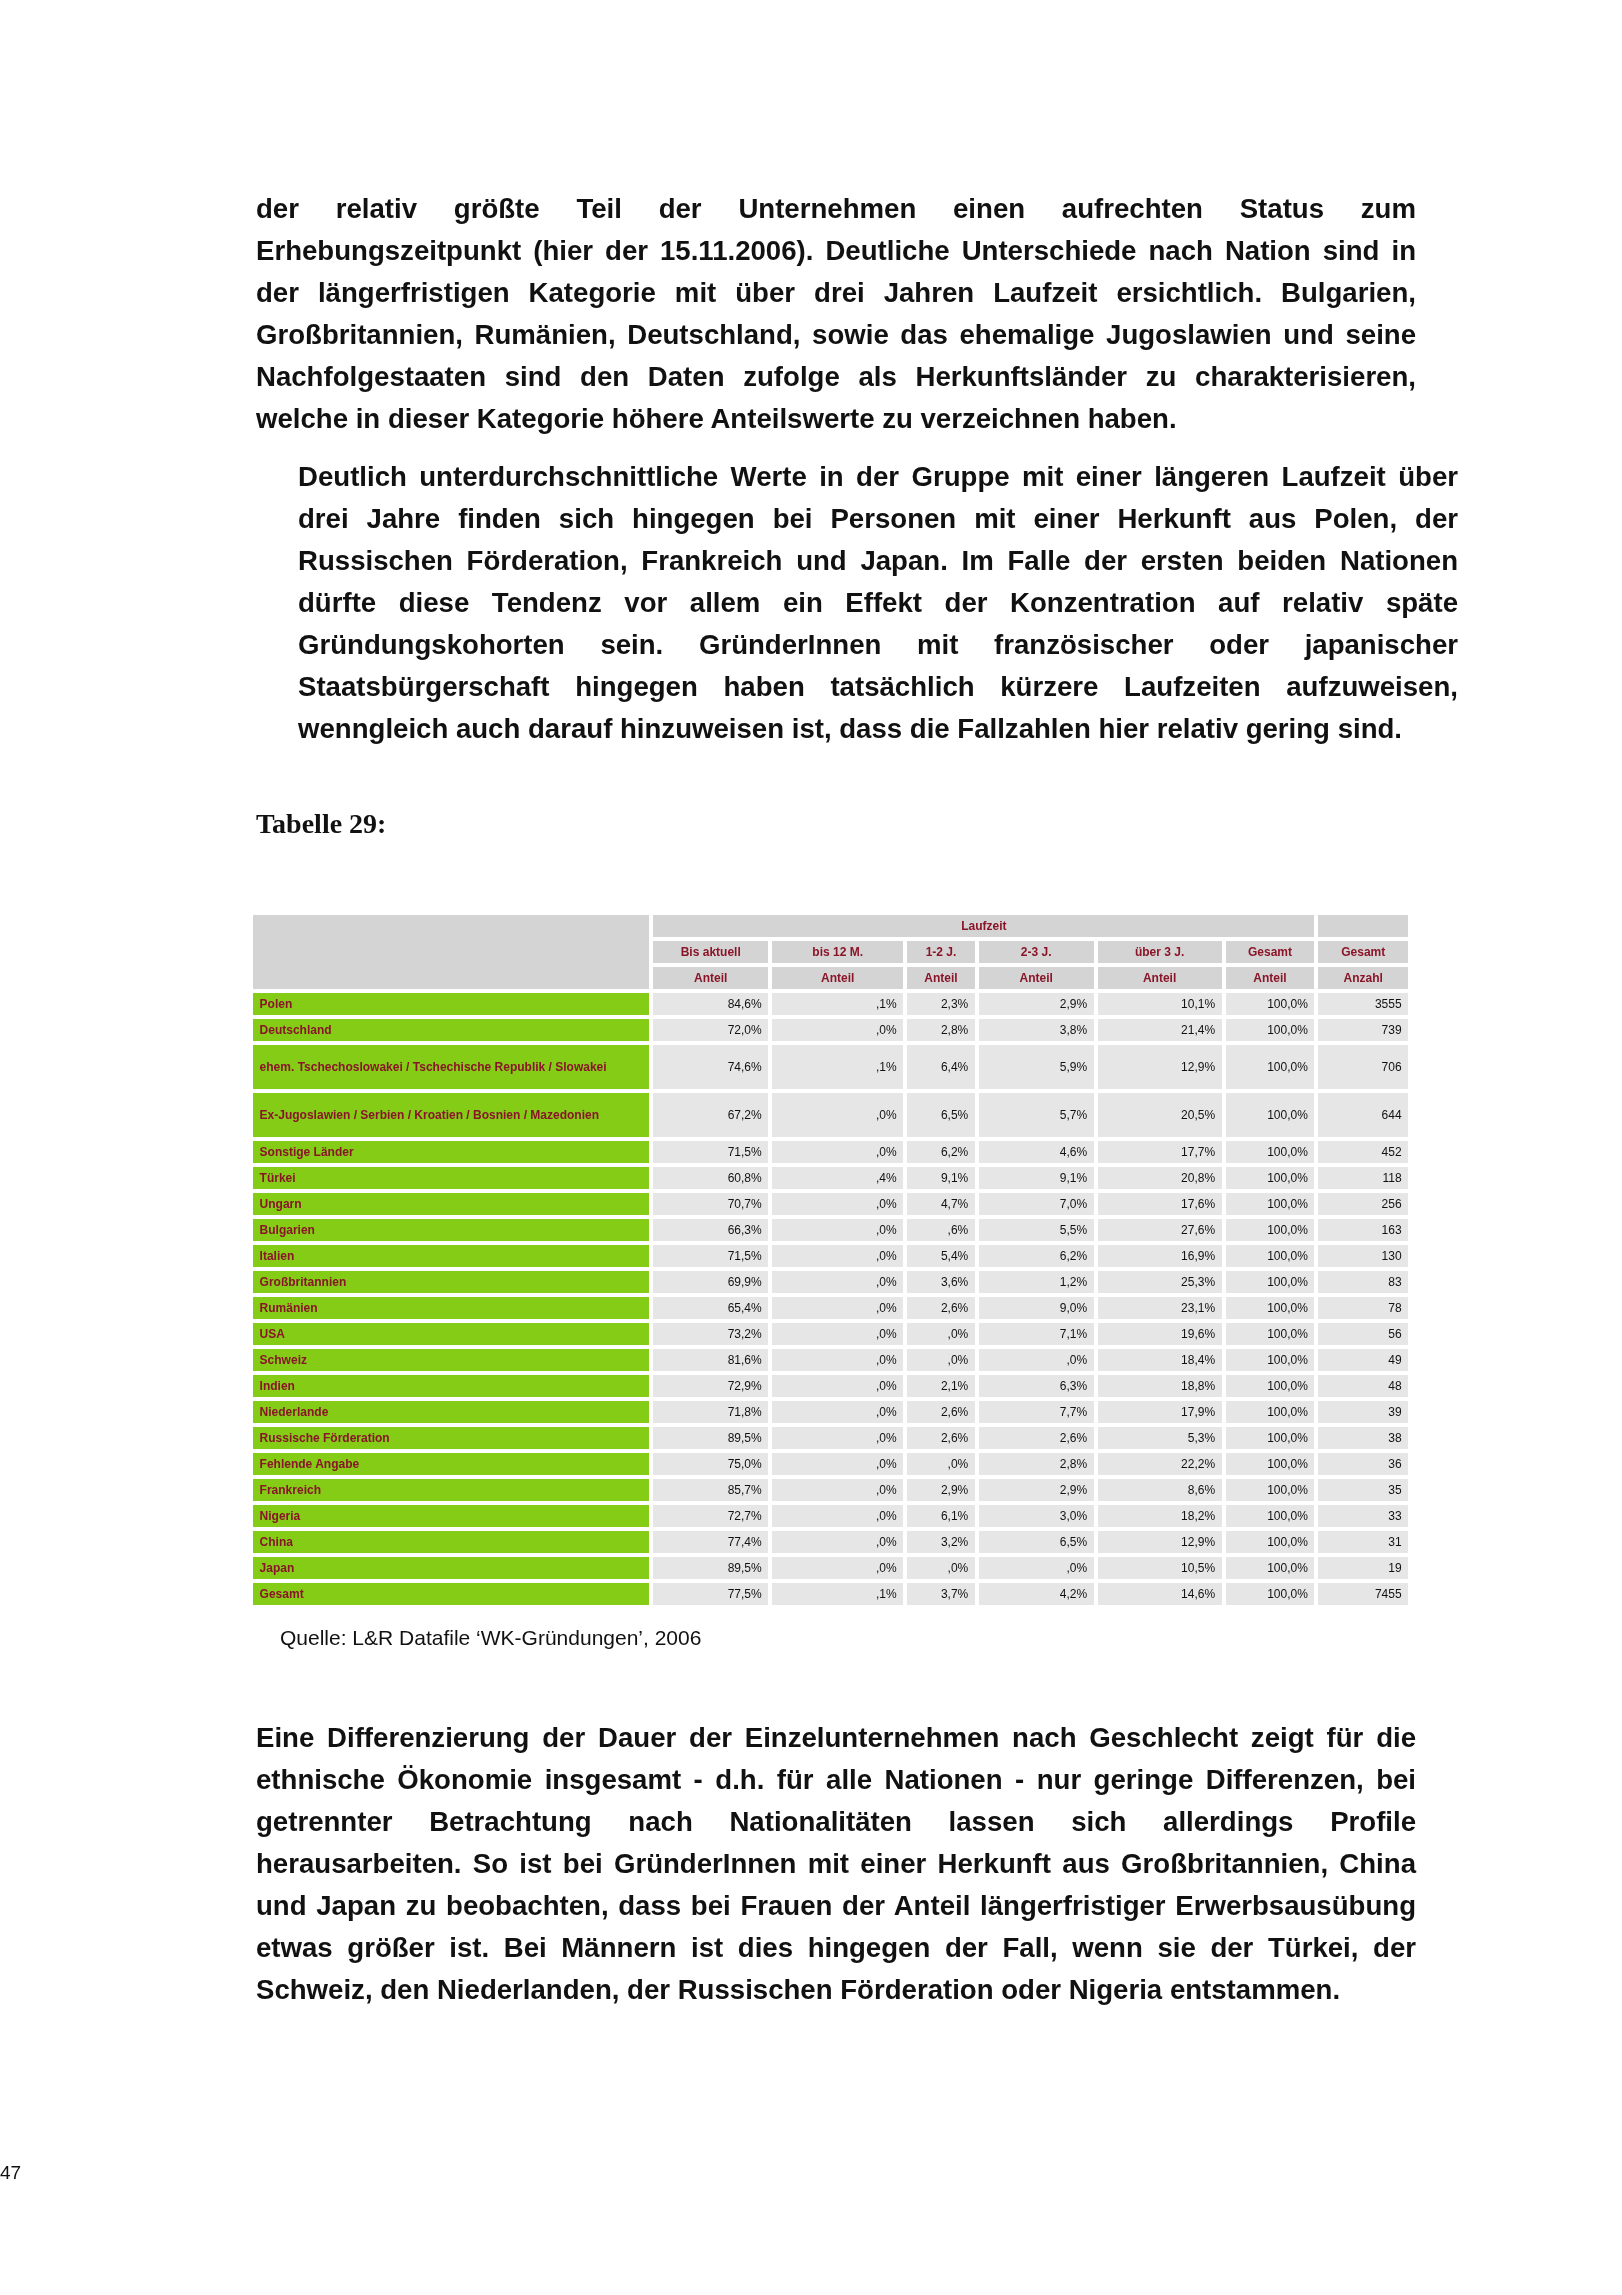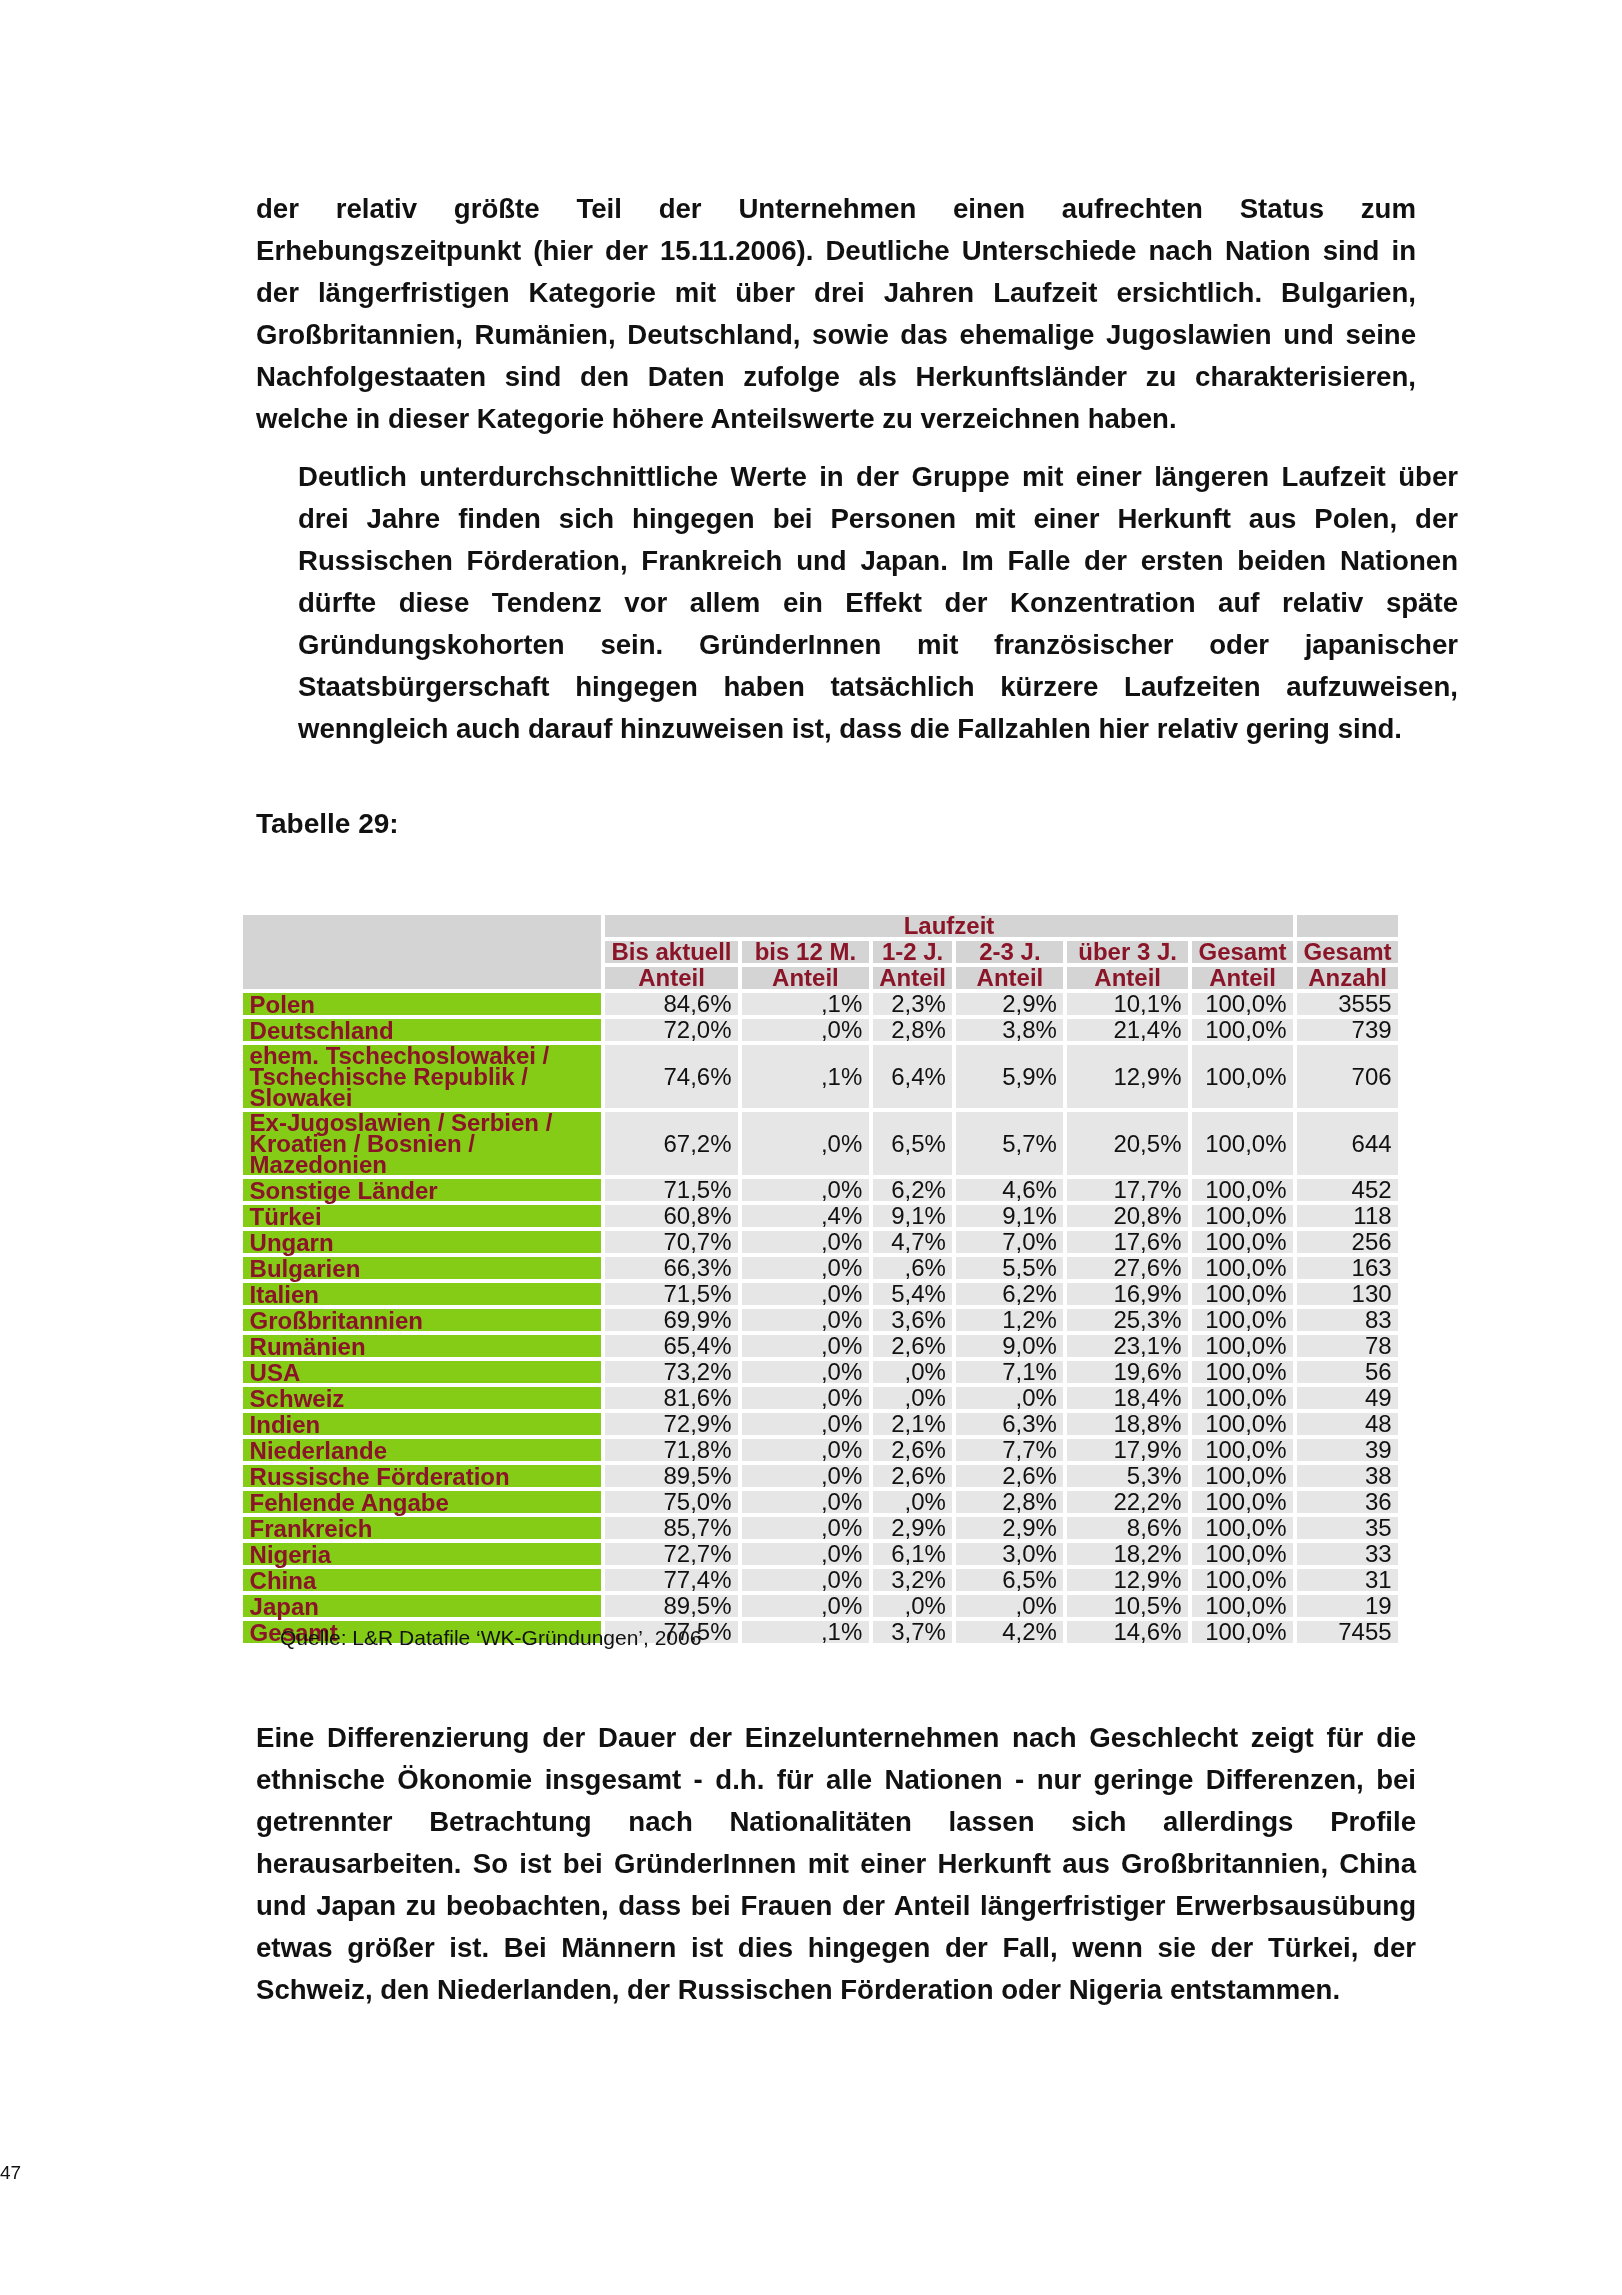--- a/index.html
+++ b/index.html
@@ -5,24 +5,24 @@
   html, body { margin: 0; padding: 0; background: #ffffff; }
   body { width: 1622px; height: 2295px; position: relative; overflow: hidden;
          font-family: "Liberation Sans", sans-serif; color: #111; }
   .para { position: absolute; left: 256px; width: 1160px; font-size: 27.6px; line-height: 42px;
           text-align: justify; margin: 0; font-weight: bold; }
   #p1 { top: 188px; }
   #p2 { top: 456px; margin-left: 42px; }
   #p3 { top: 1717px; }
   .caption { position: absolute; top: 803px; left: 256px; width: 1160px; font-size: 28px;
              font-weight: bold; line-height: 41px; display: flex; }
-  .caption .num { width: 192px; flex: 0 0 192px; }
+  .caption .num { width: 192px; flex: 0 0 192px; font-family: Liberation Serif, serif; }
   .caption .title { flex: 1; }
-  table.t { position: absolute; top: 915px; left: 244px; width: 1163px; border-collapse: separate;
-            border-spacing: 4.9px 4px; margin: -4px -4.9px; font-size: 24px; }
+  table.t { position: absolute; top: 915px; left: 254px; width: 1163px; border-collapse: separate;
+            border-spacing: 4.9px 4px; margin: -4px -4.9px; font-size: 12px; }
   table.t td { padding: 0 6.5px; height: 22px; line-height: 22px; white-space: nowrap; }
   table.t .hd { background: #d4d4d4; color: #8a1528; font-weight: bold; text-align: center; }
   table.t .lbl { background: #84cc16; color: #8a1528; font-weight: bold; text-align: left;
                  white-space: normal; line-height: 21px; }
   table.t .val { background: #e6e6e6; color: #111; text-align: right; }
   table.t td.tall { height: 44px; }
   .source { position: absolute; top: 1626px; left: 256px; font-size: 21px; margin-left: 24px; }
   .pagenum { position: absolute; top: 2162px; left: 0; width: 1622px; font-size: 19px; }
 </style>
 </head>

